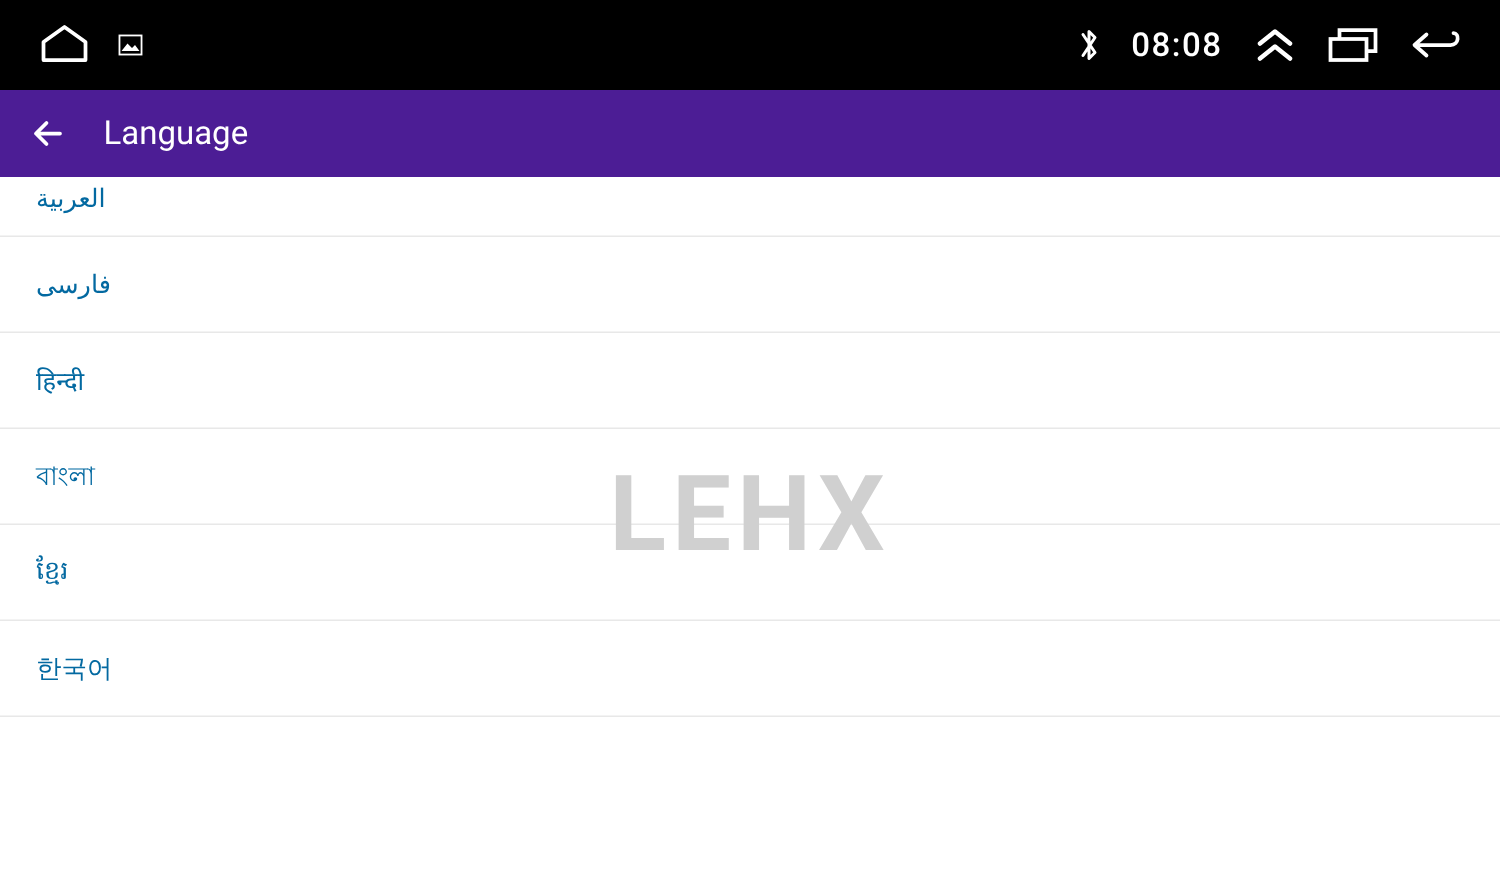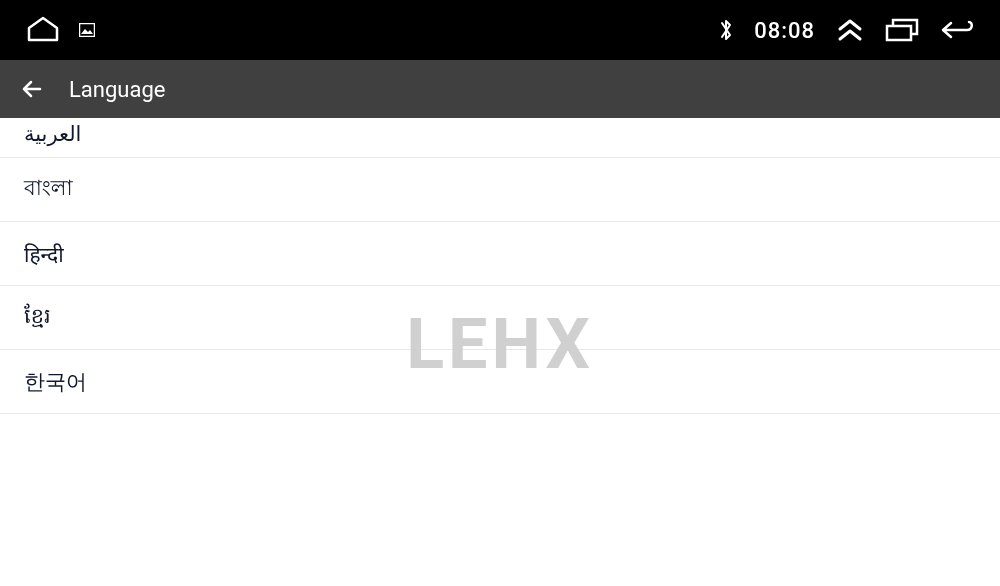--- a/index.html
+++ b/index.html
@@ -12,43 +12,43 @@
     align-items: center;
     padding: 0 25px;
     color: #fff;
   }
   .status-left { display: flex; align-items: center; gap: 18px; }
   .status-right { margin-left: auto; display: flex; align-items: center; gap: 20px; }
   .status-time { font-size: 22px; font-weight: 500; letter-spacing: 1px; }
   
   .app-bar {
     height: 58px;
-    background: #404040;
+    background: #4c1d95;
     display: flex;
     align-items: center;
     padding: 0 20px;
     gap: 25px;
     color: #fff;
   }
   .app-bar-title { font-size: 22px; font-weight: 400; }
   
   .list {
     height: calc(586px - 60px - 58px);
     overflow: hidden;
     position: relative;
     background: #fff;
   }
   .list-item {
     height: 64px;
     display: flex;
     align-items: center;
     padding: 0 24px;
     border-bottom: 1px solid #e8e8e8;
-    font-size: 21px;
-    color: #0f172a;
+    font-size: 17px;
+    color: #0369a1;
     cursor: pointer;
   }
   .list-item.first { height: 40px; align-items: flex-start; padding-top: 4px; }
   
   .watermark {
     position: absolute;
     top: 50%;
     left: 50%;
     transform: translate(-50%, -60%);
     font-size: 70px;
@@ -112,24 +112,27 @@
   </span>
   <span class="app-bar-title">Language</span>
 </div>
 
 <div class="list">
   <div class="watermark">LEHX</div>
   <div class="list-item first">
       <span>العربية</span>
     </div>
   <div class="list-item">
-      <span>বাংলা</span>
+      <span>فارسی</span>
     </div>
   <div class="list-item">
       <span>हिन्दी</span>
+    </div>
+  <div class="list-item">
+      <span>বাংলা</span>
     </div>
   <div class="list-item">
       <span>ខ្មែរ</span>
     </div>
   <div class="list-item">
       <span>한국어</span>
     </div>
 </div>
 
 </body></html>

